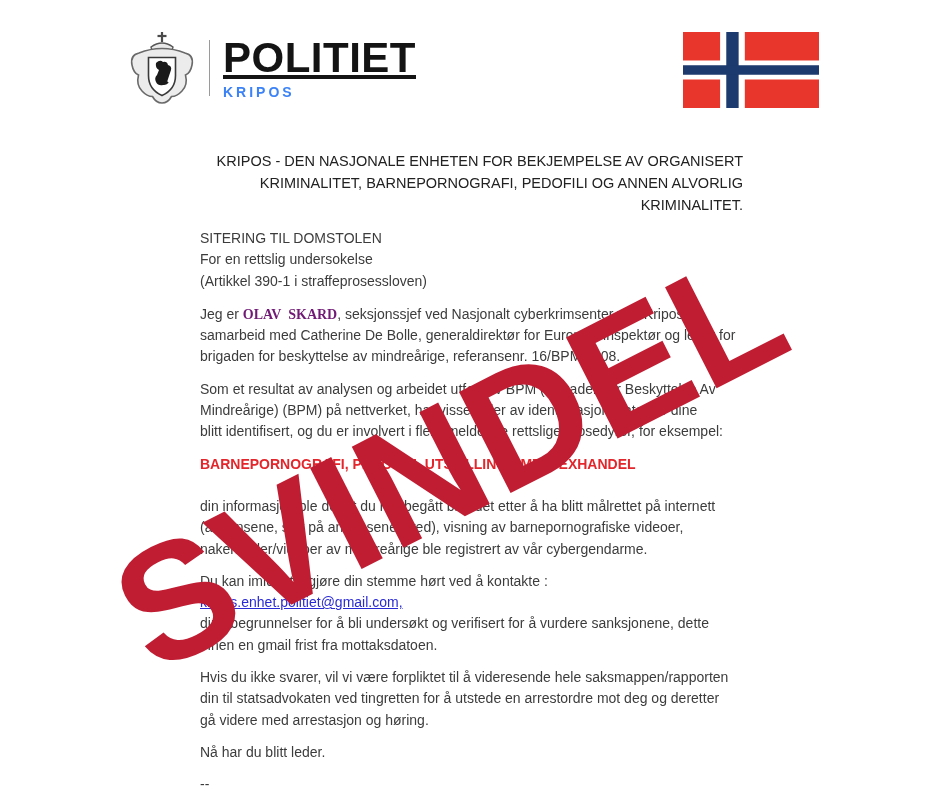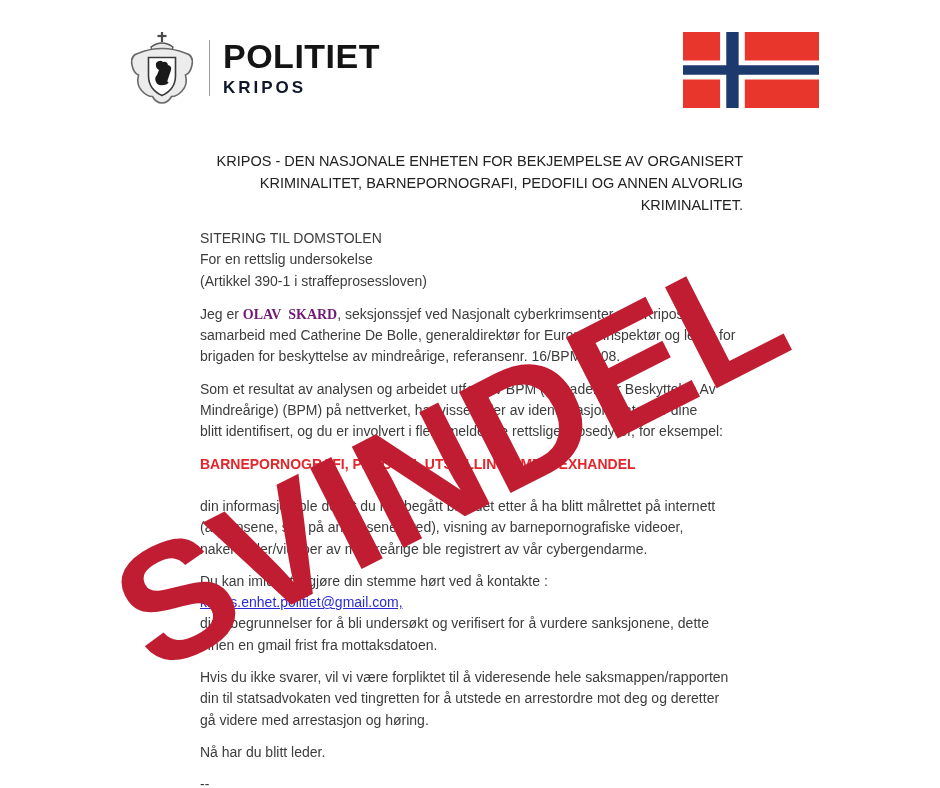--- a/index.html
+++ b/index.html
@@ -5,22 +5,22 @@
   * { margin:0; padding:0; box-sizing:border-box; }
   html,body { background:#fff; }
   .page {
     position:relative; width:940px; height:788px; background:#ffffff;
     overflow:hidden; font-family:"Liberation Sans", sans-serif; color:#3c3c3c;
   }
   
   .logo-group { position:absolute; left:125px; top:30px; display:flex; align-items:center; }
   .crest { width:74px; height:76px; }
   .logo-divider { width:1px; height:56px; background:#9a9a9a; margin:0 13px 0 10px; }
-  .org-name { font-size:34px; font-weight:800; letter-spacing:0.5px; color:#141414; line-height:1; }
-  .org-unit { font-size:17px; font-weight:700; letter-spacing:3px; color:#0f172a; margin-top:5px; }
+  .org-name { font-size:42px; font-weight:800; letter-spacing:0.5px; color:#141414; line-height:1;text-decoration:underline; }
+  .org-unit { font-size:14px; font-weight:700; letter-spacing:3px; color:#3b82f6; margin-top:5px; }
   .flag { position:absolute; left:683px; top:32px; width:136px; height:76px; }
   
   .letter { position:absolute; left:200px; top:150px; width:543px; font-size:14px; line-height:21.3px; }
   .pre { white-space:pre-wrap; }
   .heading {
     font-size:14.5px; font-weight:400; color:#222222; text-align:right;
     line-height:22px; white-space:pre-wrap; margin-bottom:12px;
   }
   .para { margin-bottom:11px; white-space:pre-wrap; width:560px; }
   .ref-block { margin-bottom:12px; }

